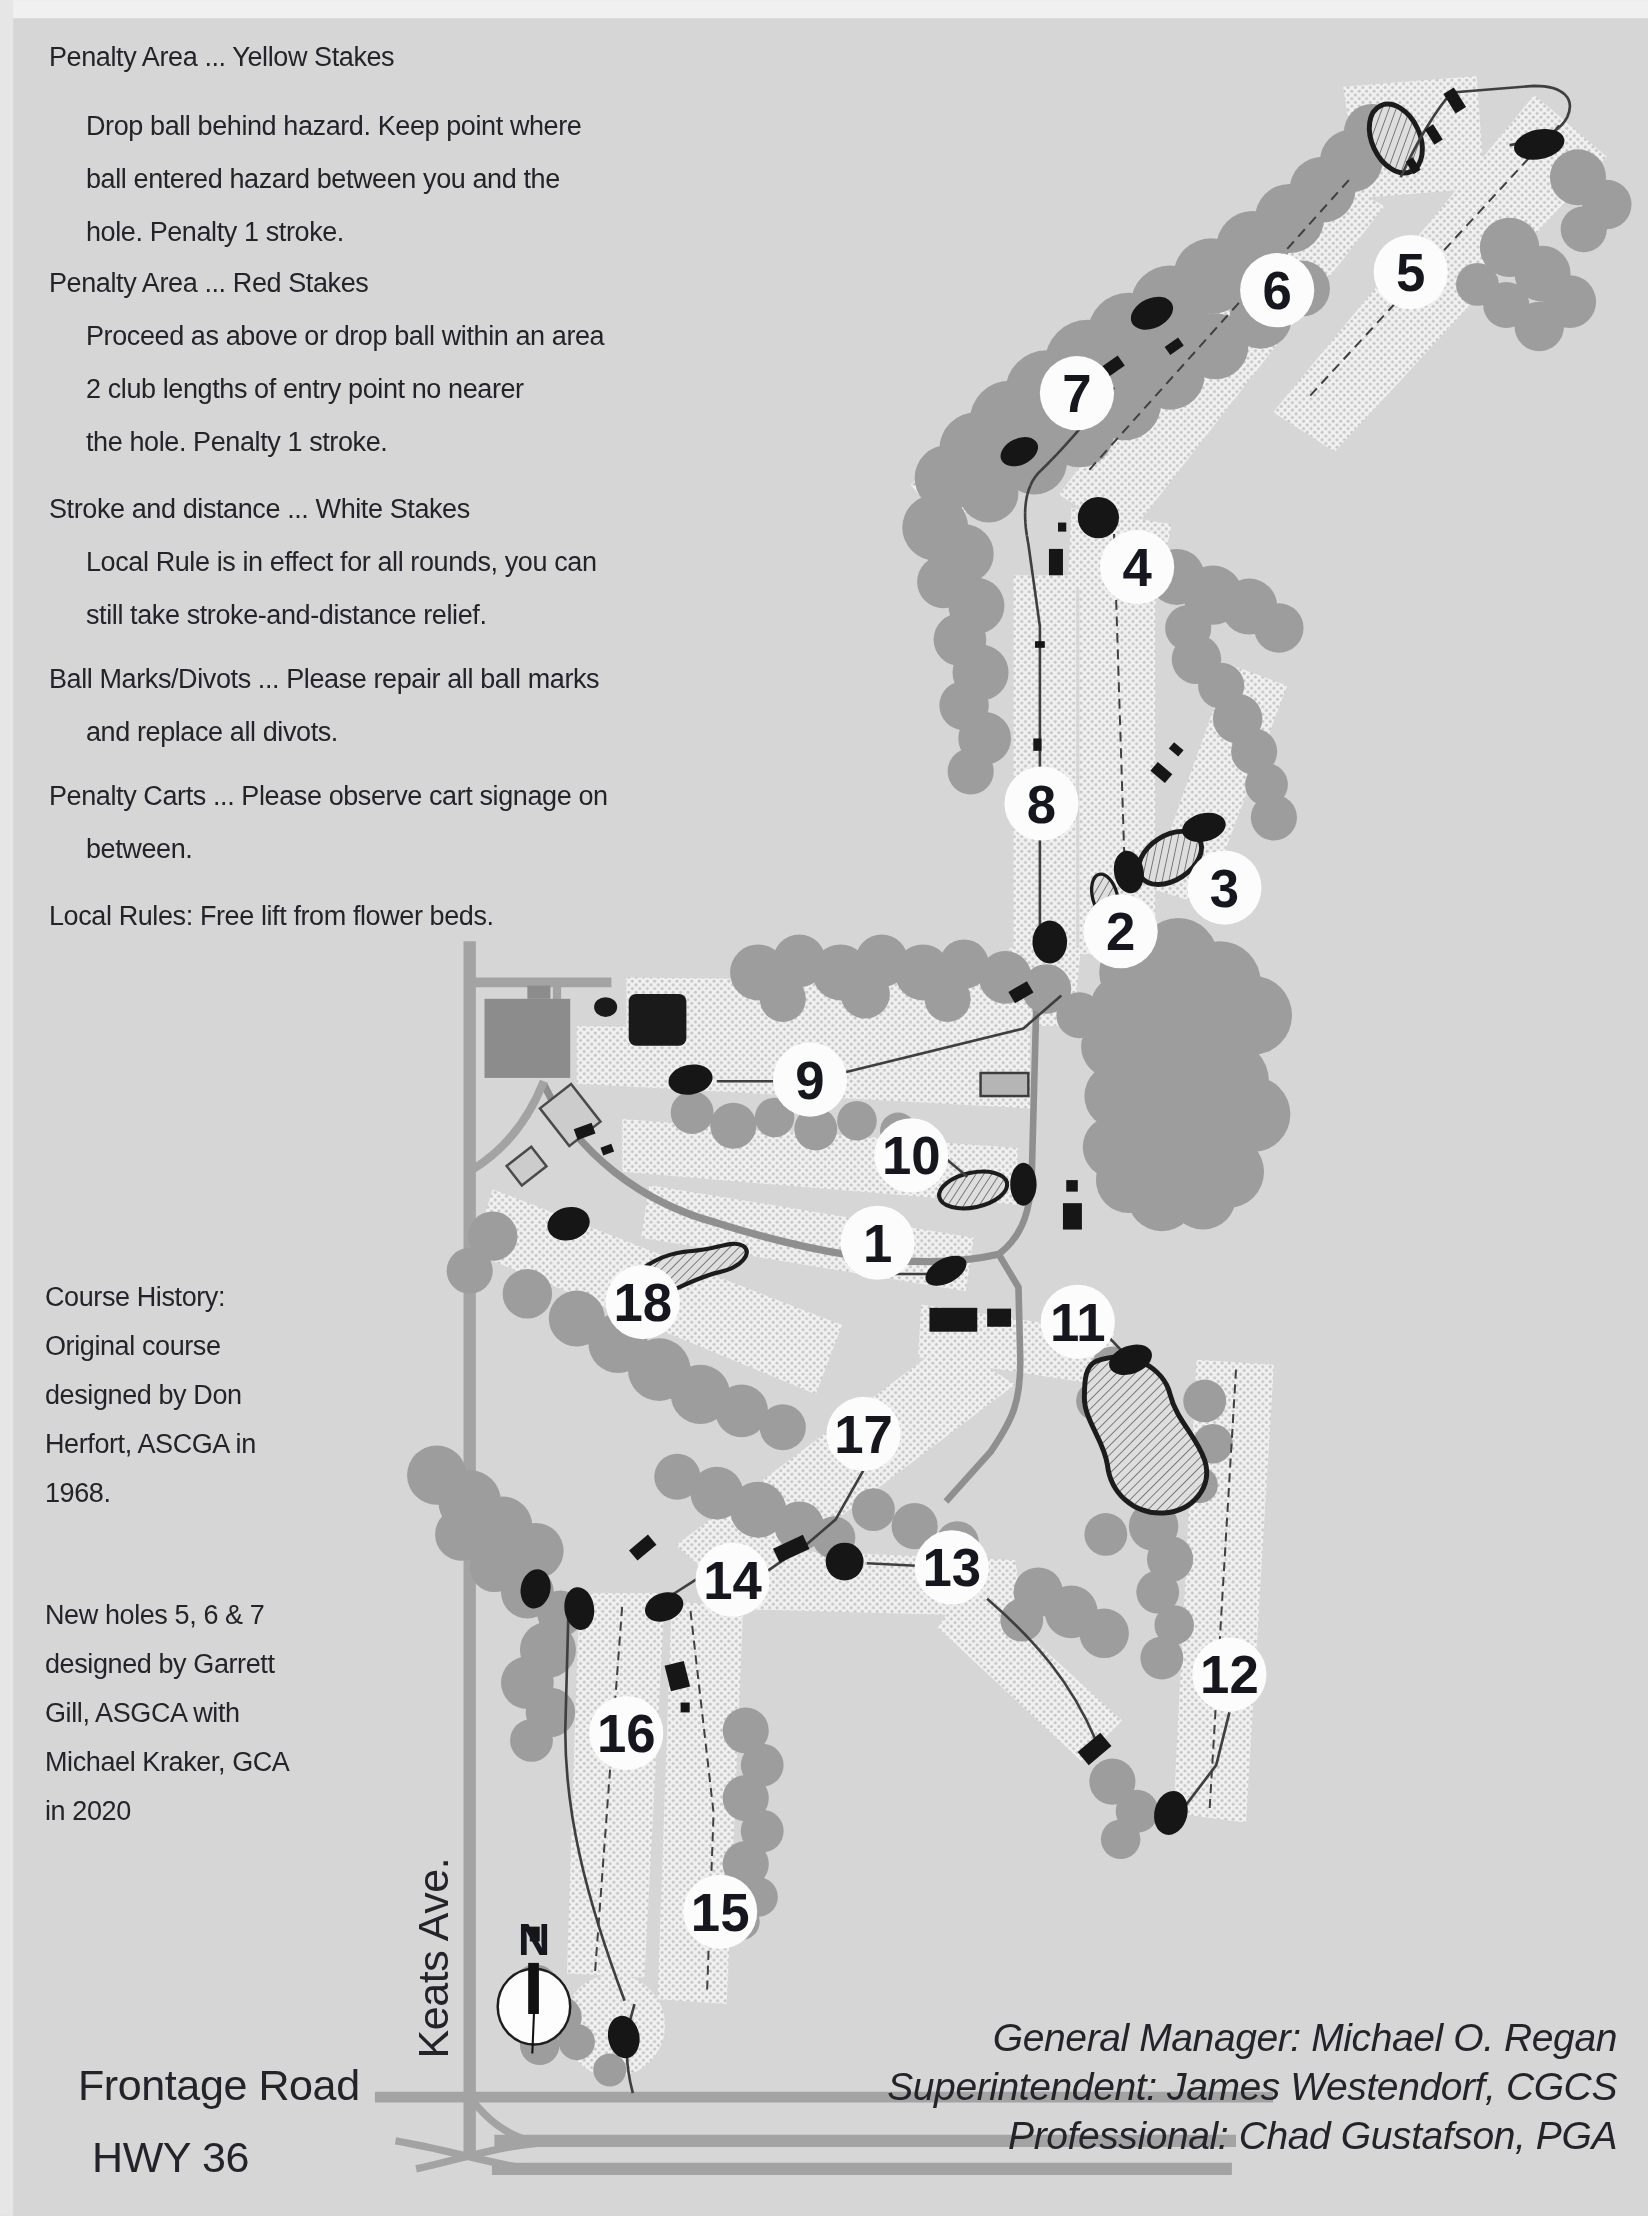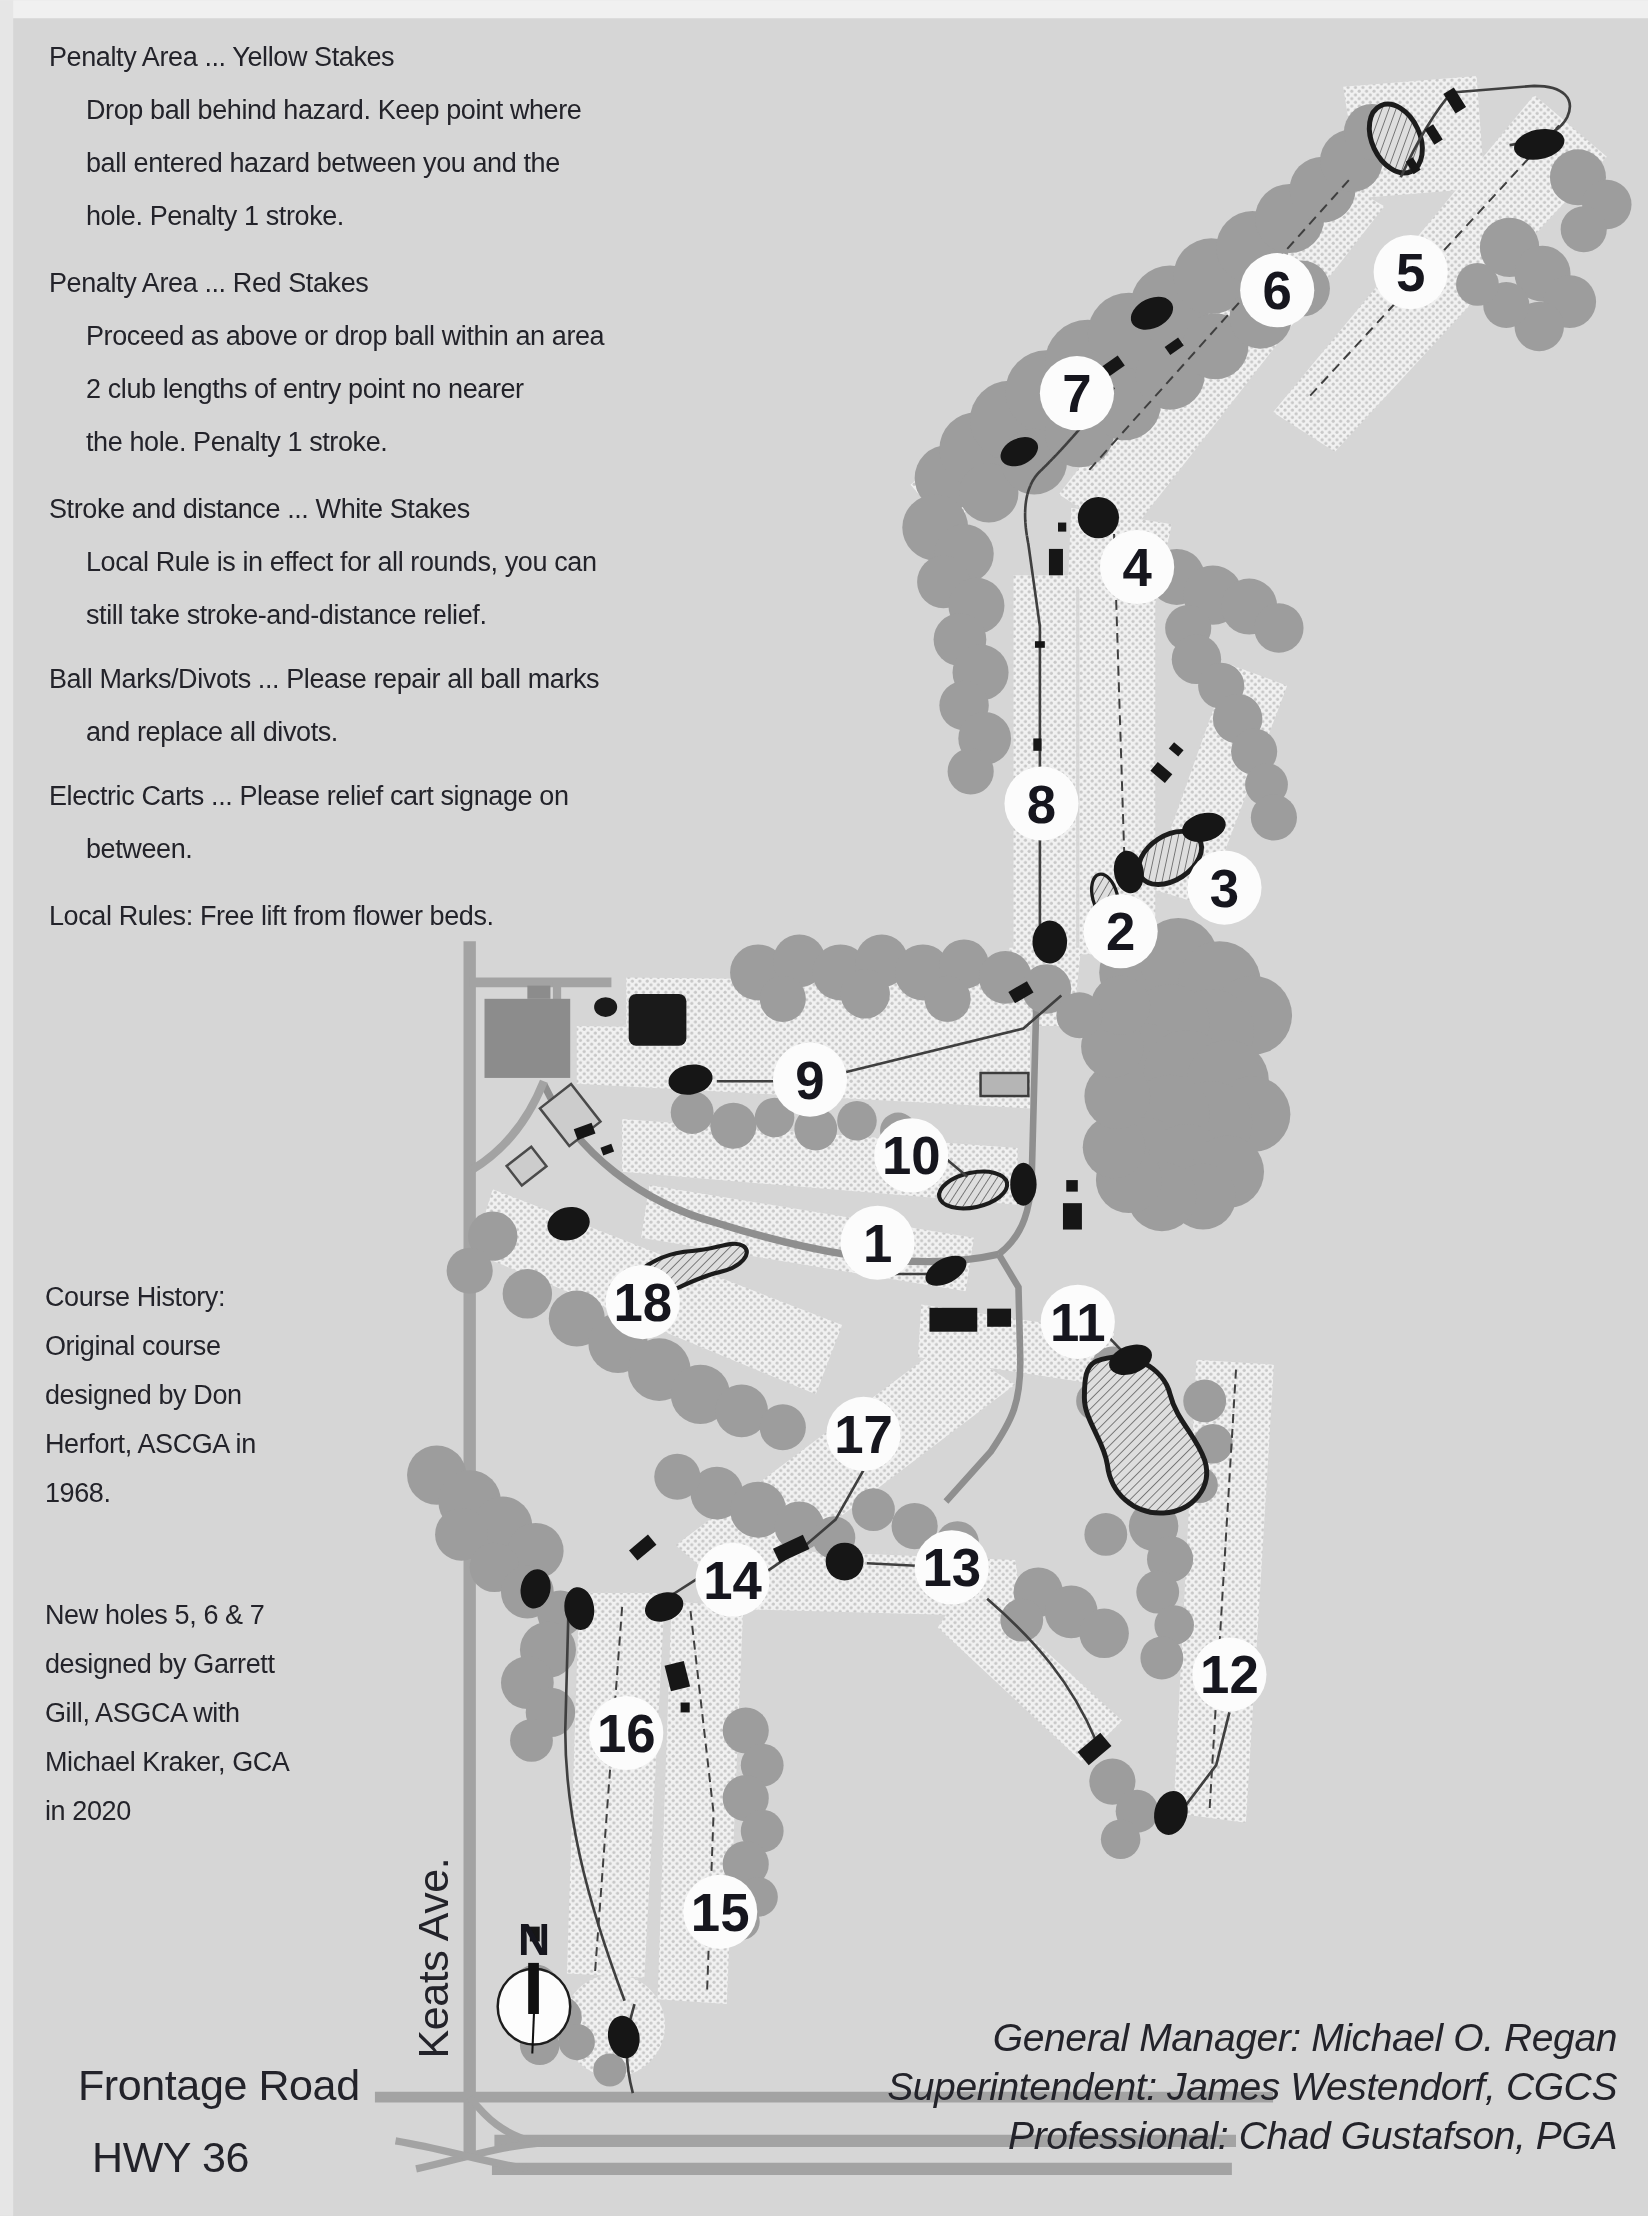--- a/index.html
+++ b/index.html
@@ -439,37 +439,37 @@
           <text x="1048" y="1740" text-anchor="middle" dy="0.36em" class="holeNum">17</text>
         </g>
         <g>
           <circle cx="780" cy="1580" r="45" fill="#fcfcfc"></circle>
           <text x="780" y="1580" text-anchor="middle" dy="0.36em" class="holeNum">18</text>
         </g>
       </g>
   </svg>
 
   <div class="txt rule-head" style="left:49px;top:31px">Penalty Area ... Yellow Stakes</div>
-  <div class="txt rule-body" style="left:86px;top:84px">Drop ball behind hazard. Keep point where
+  <div class="txt rule-body" style="left:86px;top:100px">Drop ball behind hazard. Keep point where
 ball entered hazard between you and the
 hole. Penalty 1 stroke.</div>
 
   <div class="txt rule-head" style="left:49px;top:257px">Penalty Area ... Red Stakes</div>
   <div class="txt rule-body" style="left:86px;top:310px">Proceed as above or drop ball within an area
 2 club lengths of entry point no nearer
 the hole. Penalty 1 stroke.</div>
 
   <div class="txt rule-head" style="left:49px;top:483px">Stroke and distance ... White Stakes</div>
   <div class="txt rule-body" style="left:86px;top:536px">Local Rule is in effect for all rounds, you can
 still take stroke-and-distance relief.</div>
 
   <div class="txt rule-head" style="left:49px;top:653px">Ball Marks/Divots ... Please repair all ball marks</div>
   <div class="txt rule-body" style="left:86px;top:706px">and replace all divots.</div>
 
-  <div class="txt rule-head" style="left:49px;top:770px">Electric Carts ... Please relief cart signage on</div>
+  <div class="txt rule-head" style="left:49px;top:770px">Penalty Carts ... Please observe cart signage on</div>
   <div class="txt rule-body" style="left:86px;top:823px">between.</div>
 
   <div class="txt rule-head" style="left:49px;top:890px">Local Rules: Free lift from flower beds.</div>
 
 
   <div class="txt note" style="left:45px;top:1273px">Course History:
 Original course
 designed by Don
 Herfort, ASCGA in
 1968.</div>

